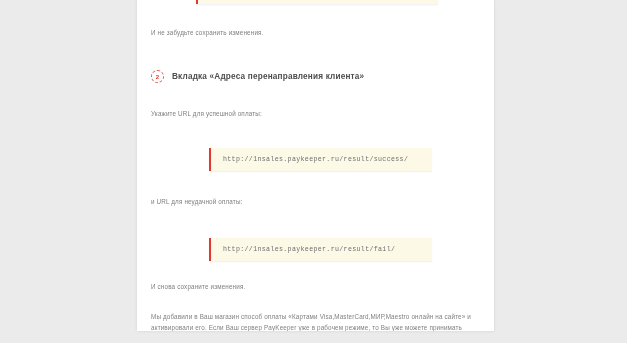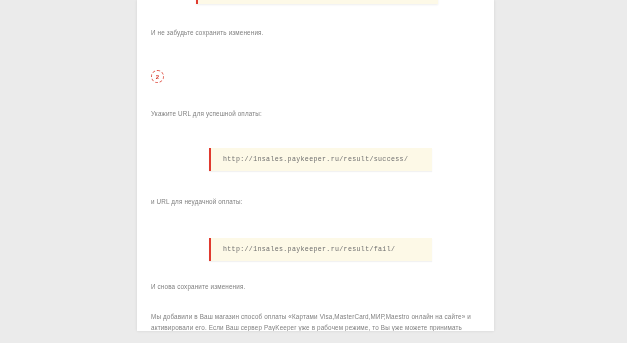--- a/index.html
+++ b/index.html
@@ -120,20 +120,21 @@
   <div class="content">
 
     <div class="spacer-a"></div>
 
     <p class="para">И не забудьте сохранить изменения.</p>
 
     <div class="spacer-b"></div>
 
     <div class="section-heading">
       <span class="badge">2</span>
+      <span class="heading-text">Вкладка «Адреса перенаправления клиента»</span>
     </div>
 
     <div class="spacer-c"></div>
 
     <p class="para">Укажите URL для успешной оплаты:</p>
 
     <div class="spacer-d"></div>
 
     <div class="codeblock block-indent">
       <div class="code-text">http://1nsales.paykeeper.ru/result/success/</div>

